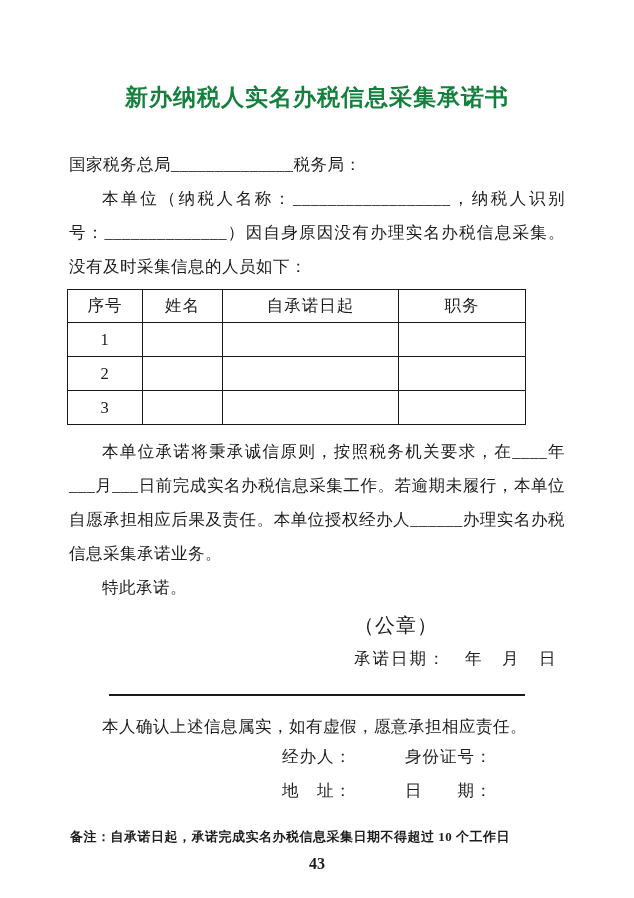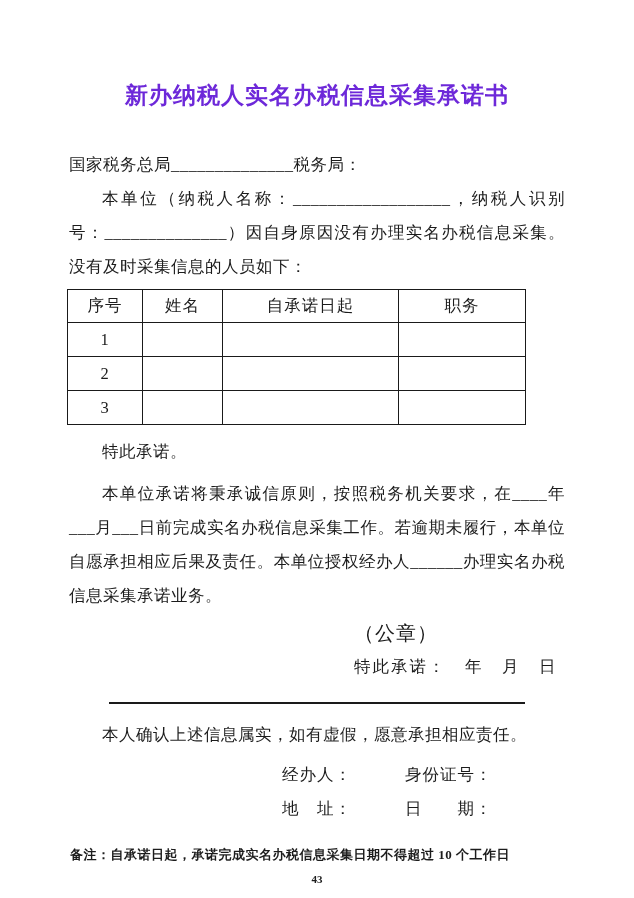--- a/index.html
+++ b/index.html
@@ -13,26 +13,26 @@
     position: relative;
     width: 634px; height: 898px;
     background: #ffffff;
     overflow: hidden;
   }
   .content { padding: 0 69px; }
 
   .doc-title {
     margin-top: 82px;
     text-align: center;
-    font-family: Liberation Mono, monospace;
+    font-family: Liberation Sans, sans-serif;
     font-weight: 700;
     font-size: 23px;
     line-height: 30px;
     letter-spacing: 1px;
-    color: #6d28d9;
+    color: #15803d;
   }
 
   .body-line {
     font-size: 16.5px;
     line-height: 34px;
     letter-spacing: 0.5px;
     font-family: Liberation Serif, serif;
   }
   .salutation { margin-top: 36px; }
   .para {
@@ -75,37 +75,37 @@
 
   .confirm-line { margin-top: 14px; text-indent: 2em; }
 
   .sig-row {
     display: flex;
     margin-left: 213px;
     font-size: 16.5px;
     line-height: 26px;
     letter-spacing: 1px;
   }
-  .sig-row.first { margin-top: 10px; }
+  .sig-row.first { }
   .sig-row.second { margin-top: 8px; }
   .sig-col2 { margin-left: 53px; }
 
   .note-line {
     margin-top: 24px;
     margin-left: 1px;
     font-size: 13px;
     font-weight: 600;
     letter-spacing: 0.5px;
     line-height: 18px;
   }
 
   .page-number {
     margin-top: 9px;
     text-align: center;
-    font-size: 11px;
+    font-size: 16px;
     font-weight: 700;
   }
 </style>
 </head>
 <body>
 
 <div class="page">
   <div class="content">
 
     <h1 class="doc-title">新办纳税人实名办税信息采集承诺书</h1>
@@ -144,27 +144,27 @@
         </tr>
         <tr>
           <td>3</td>
           <td></td>
           <td></td>
           <td></td>
         </tr>
       </tbody>
     </table>
 
+    <p class="body-line para para2">本单位承诺将秉承诚信原则，按照税务机关要求，在____年___月___日前完成实名办税信息采集工作。若逾期未履行，本单位自愿承担相应后果及责任。本单位授权经办人______办理实名办税信息采集承诺业务。</p>
+
     <p class="body-line hereby">特此承诺。</p>
-
-    <p class="body-line para para2">本单位承诺将秉承诚信原则，按照税务机关要求，在____年___月___日前完成实名办税信息采集工作。若逾期未履行，本单位自愿承担相应后果及责任。本单位授权经办人______办理实名办税信息采集承诺业务。</p>
 
     <div class="seal-line">（公章）</div>
 
-    <div class="date-line">特此承诺：　年　月　日</div>
+    <div class="date-line">承诺日期：　年　月　日</div>
 
     <hr class="signature-rule">
 
     <p class="body-line confirm-line">本人确认上述信息属实，如有虚假，愿意承担相应责任。</p>
 
     <div class="sig-row first">
       <span>经办人：</span>
       <span class="sig-col2">身份证号：</span>
     </div>
 

